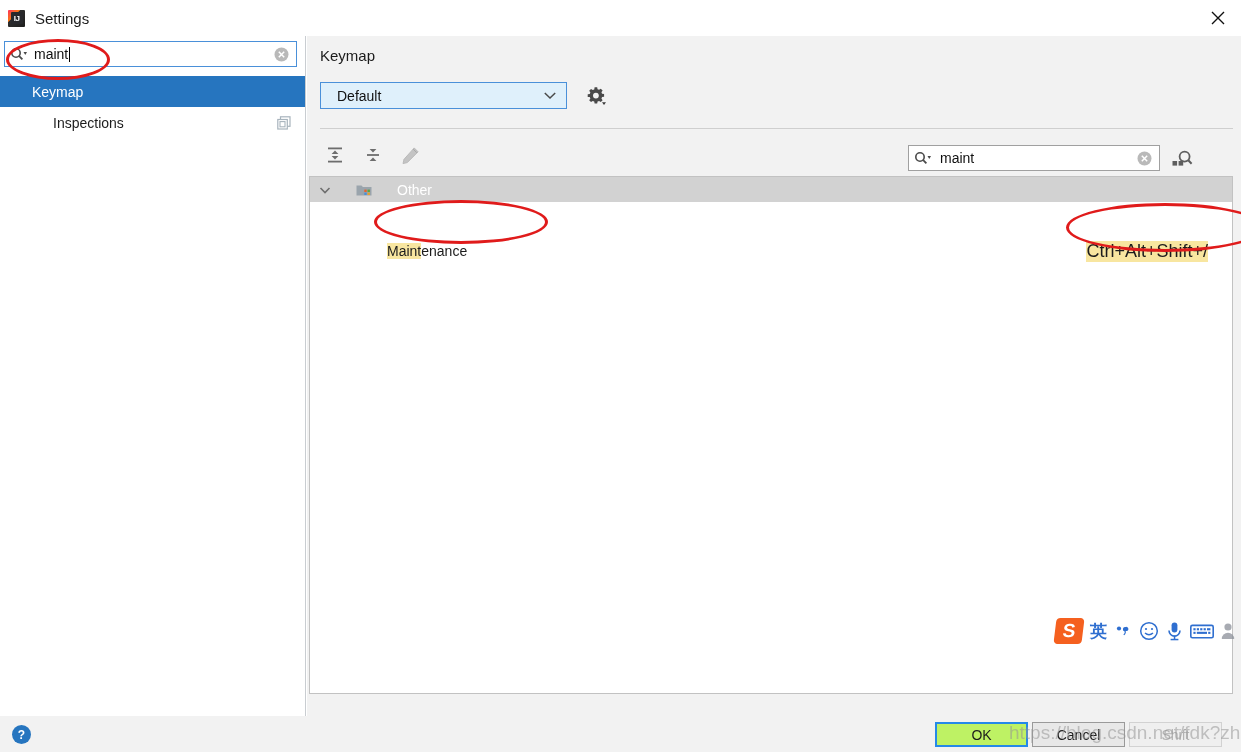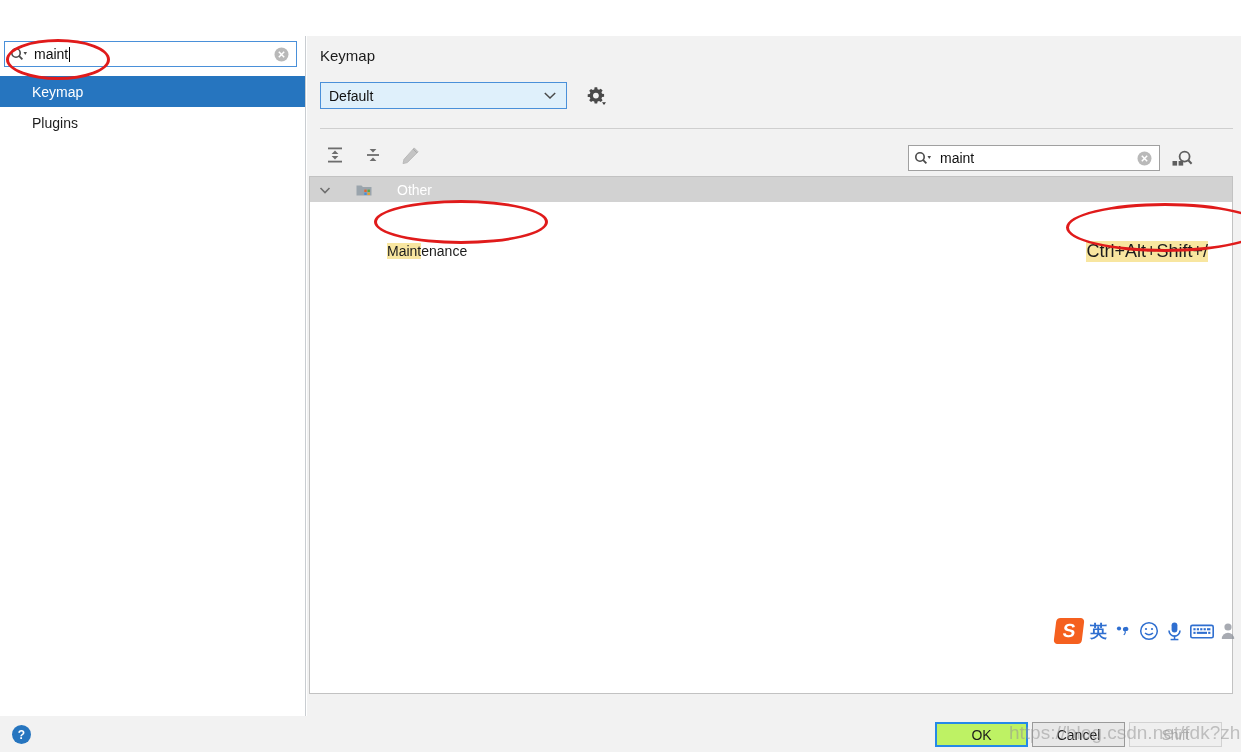--- a/index.html
+++ b/index.html
@@ -103,21 +103,21 @@
   .content-title {
     position: absolute; left: 13px; top: 11px;
     font-size: 15px; color: #1b1b1b;
   }
   .keymap-select {
     position: absolute; left: 13px; top: 46px; width: 247px; height: 27px;
     border: 1px solid #4a90d9; background: #dff0fb;
     box-sizing: border-box; display: flex; align-items: center;
   }
   .keymap-select .value {
-    margin-left: 8px; font-size: 14px; color: #111; flex: 1 1 auto;
+    margin-left: 16px; font-size: 14px; color: #111; flex: 1 1 auto;
   }
   .keymap-select .chev { margin-right: 9px; display:flex; align-items:center; }
   .gear-btn {
     position: absolute; left: 277px; top: 48px; width: 24px; height: 24px;
     display: flex; align-items: center; justify-content: center;
   }
   .hr {
     position: absolute; left: 13px; top: 92px; width: 913px; height: 1px;
     background: #cfcfcf;
   }
@@ -220,20 +220,33 @@
     position: absolute; color: rgba(150,150,150,0.55);
     font-size: 19px; white-space: nowrap; pointer-events: none;
     font-family: "Liberation Sans", sans-serif;
   }
 </style>
 </head>
 <body>
 
 <div id="root">
 
+  <div class="titlebar">
+    <div class="titlebar-icon">
+      <div class="ij-sq"></div>
+      <div class="ij-inner"></div>
+      <div class="ij-txt">IJ</div>
+    </div>
+    <div class="titlebar-title">Settings</div>
+    <div class="titlebar-close">
+      <svg width="16" height="16" viewBox="0 0 16 16">
+        <path d="M2 2 L14 14 M14 2 L2 14" stroke="#101010" stroke-width="1.4" fill="none"></path>
+      </svg>
+    </div>
+  </div>
 
   <div class="sidebar">
 
     <div class="side-search">
       <span class="search-glyph">
         <svg width="18" height="14" viewBox="0 0 18 14">
           <circle cx="6" cy="6" r="4.2" stroke="#4a4a4a" stroke-width="1.6" fill="none"></circle>
           <path d="M9.2 9.2 L12.4 12.4" stroke="#4a4a4a" stroke-width="1.8" fill="none"></path>
           <path d="M13.5 5 L17 5 L15.25 8 Z" fill="#4a4a4a"></path>
         </svg>
@@ -247,24 +260,31 @@
       </span>
     </div>
 
     <div class="side-list">
 
       <div class="side-item selected" style="padding-left:32px;">
         <span>Keymap</span>
       </div>
 
 
-
-      <div class="side-item" style="padding-left:32px;">
-        <span>Plugins</span>
+      <div class="side-item" style="padding-left:53px;">
+        <span>Inspections</span>
+        <span class="side-copy-icon">
+          <svg width="14" height="14" viewBox="0 0 14 14">
+            <rect x="3.5" y="0.8" width="9.5" height="9.5" stroke="#a8b4bd" stroke-width="1.2" fill="#ffffff"></rect>
+            <rect x="0.8" y="3.5" width="9.5" height="9.5" stroke="#a8b4bd" stroke-width="1.2" fill="#ffffff"></rect>
+            <rect x="3" y="5.6" width="5" height="5.2" stroke="#a8b4bd" stroke-width="1.1" fill="none"></rect>
+          </svg>
+        </span>
       </div>
+
 
     </div>
   </div>
 
   <div class="content">
 
     <div class="content-title">Keymap</div>
 
     <div class="keymap-select">
       <span class="value">Default</span>

